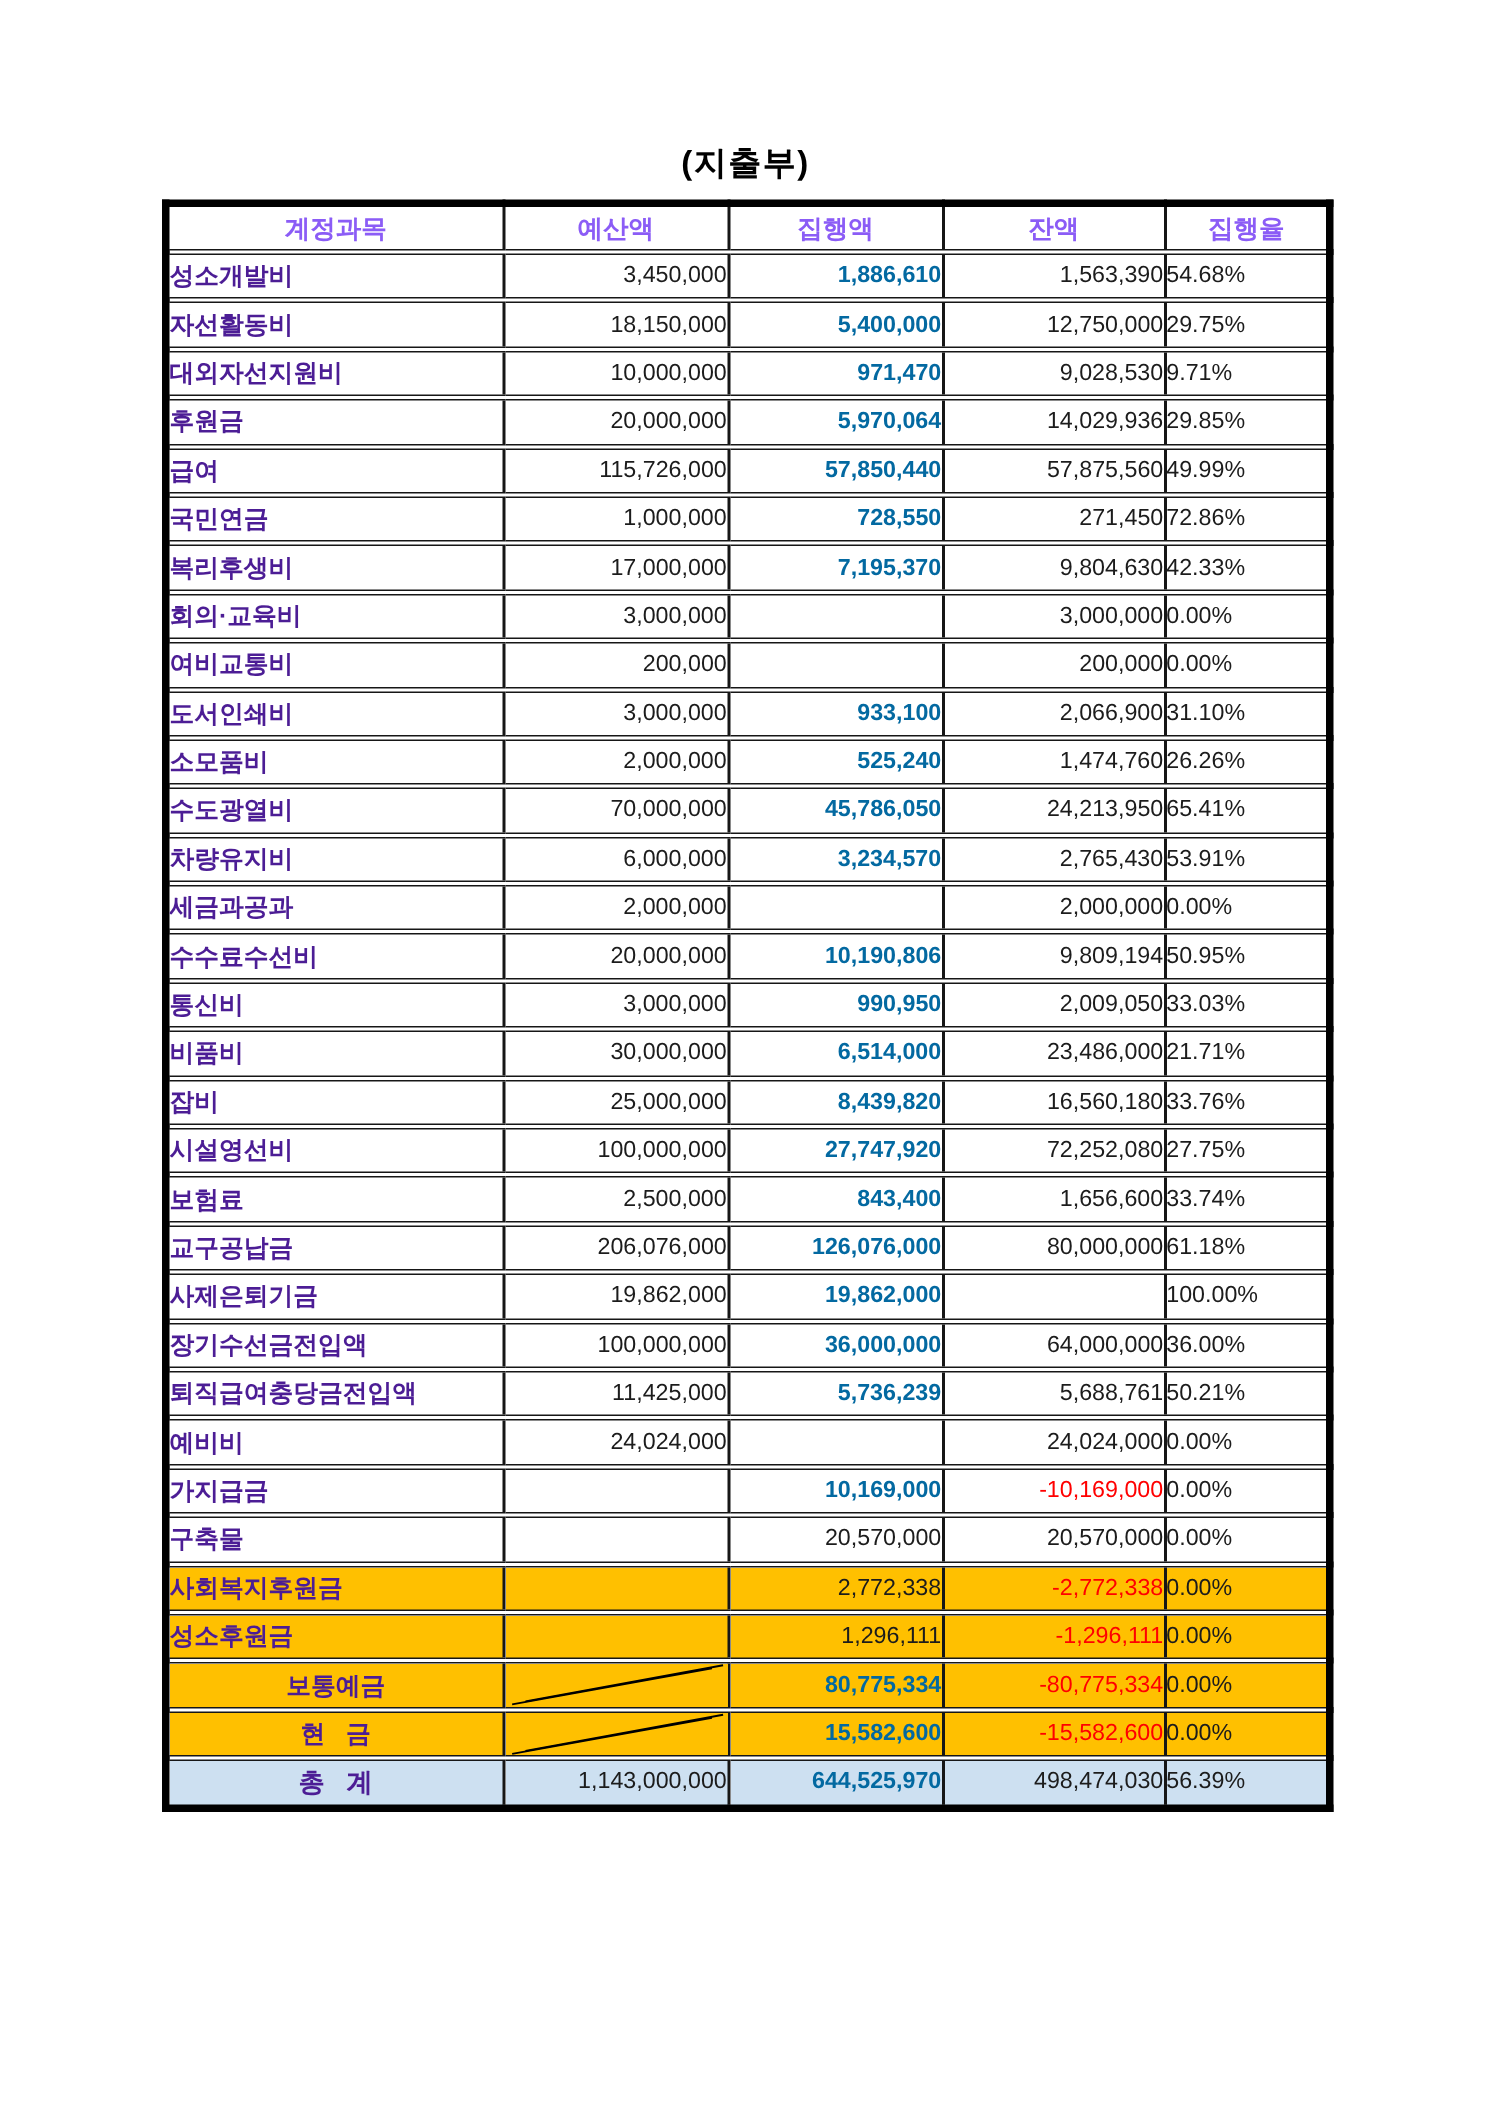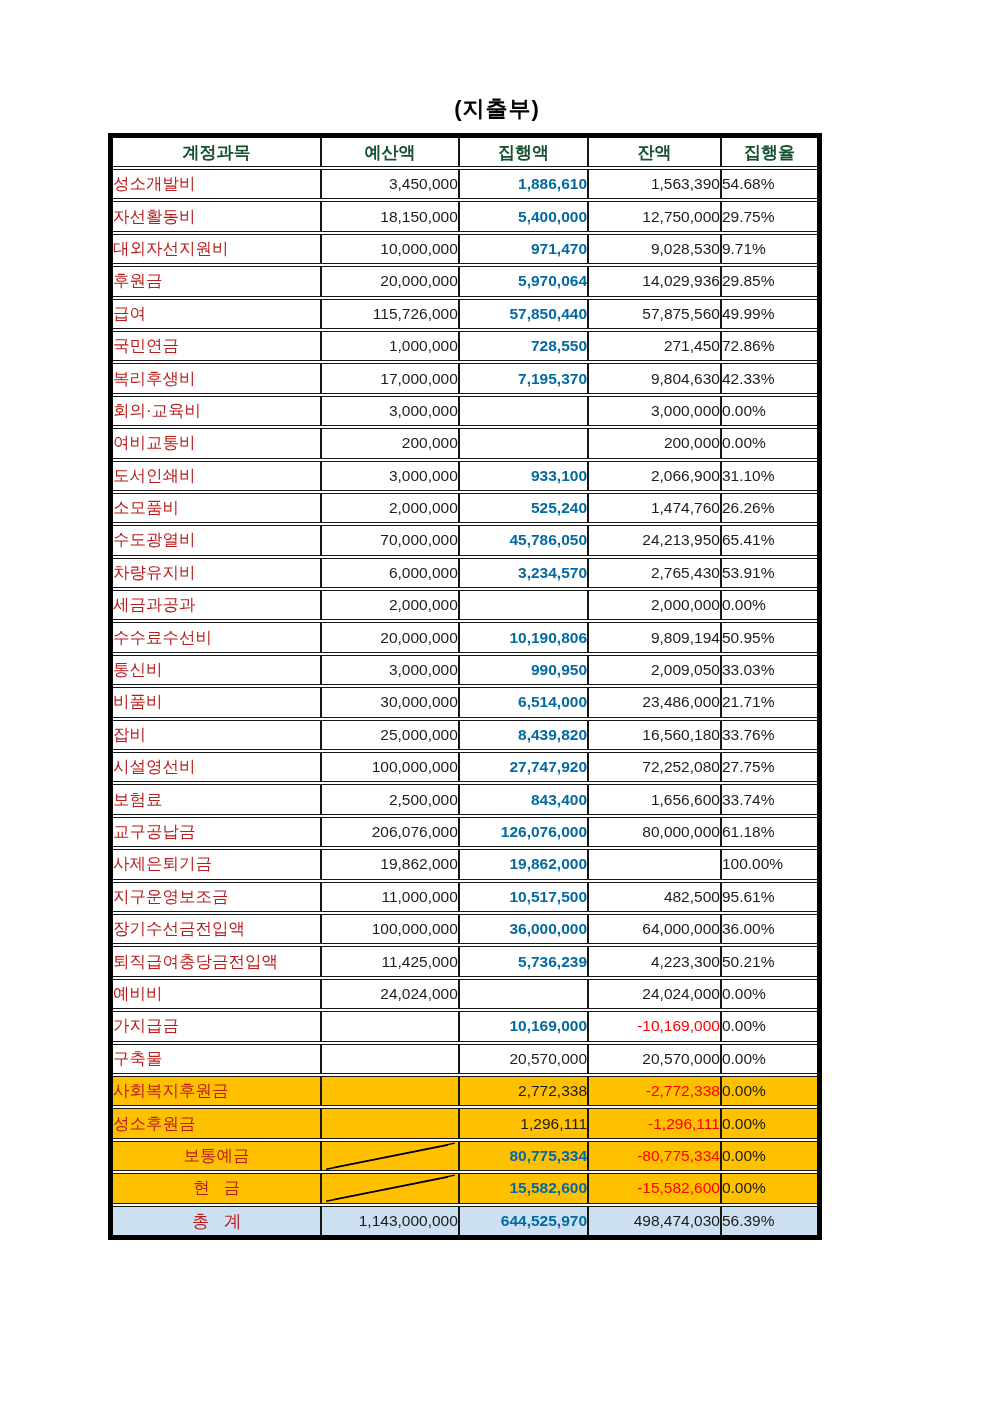--- a/index.html
+++ b/index.html
@@ -1,18 +1,18 @@
 <!DOCTYPE html>
 <html><head>
 <meta charset="utf-8">
 <style>
   html, body { margin: 0; padding: 0; background: #ffffff; }
   .page {
     position: relative;
-    width: 822px;
+    width: 992px;
     height: 1403px;
     background: #ffffff;
     overflow: hidden;
     font-family: "Liberation Sans", "DejaVu Sans", sans-serif;
   }
   .title {
     position: absolute;
     top: 94px;
     left: 108px;
     width: 778px;
@@ -35,34 +35,34 @@
     vertical-align: middle;
     overflow: hidden;
     padding: 0;
     box-sizing: content-box;
   }
   table.sheet th {
     height: 28px;
     font-size: 17px;
     font-weight: bold;
     text-align: center;
-    color: #14532d;
+    color: #8b5cf6;
     background: #ffffff;
   }
   table.sheet td {
     height: 28.4px;
     border-top: 4px double #161616;
     background: #ffffff;
   }
   td.c-label {
     font-size: 16.5px;
-    font-weight: normal;
+    font-weight: bold;
     text-align: left;
     padding-left: 13px;
-    color: #b91c1c;
+    color: #4c1d95;
     white-space: pre;
   }
   td.c-label.center { text-align: center; padding-left: 0; }
   td.c-num {
     font-size: 15.5px;
     text-align: right;
     padding-right: 12px;
     color: #1c1c1c;
     white-space: nowrap;
   }
@@ -254,38 +254,31 @@
           <td class="c-rate">61.18%</td>
         </tr>
         <tr>
           <td class="c-label">사제은퇴기금</td>
           <td class="c-num">19,862,000</td>
           <td class="c-num bold">19,862,000</td>
           <td class="c-num"></td>
           <td class="c-rate">100.00%</td>
         </tr>
         <tr>
-          <td class="c-label">지구운영보조금</td>
-          <td class="c-num">11,000,000</td>
-          <td class="c-num bold">10,517,500</td>
-          <td class="c-num">482,500</td>
-          <td class="c-rate">95.61%</td>
-        </tr>
-        <tr>
           <td class="c-label">장기수선금전입액</td>
           <td class="c-num">100,000,000</td>
           <td class="c-num bold">36,000,000</td>
           <td class="c-num">64,000,000</td>
           <td class="c-rate">36.00%</td>
         </tr>
         <tr>
           <td class="c-label">퇴직급여충당금전입액</td>
           <td class="c-num">11,425,000</td>
           <td class="c-num bold">5,736,239</td>
-          <td class="c-num">4,223,300</td>
+          <td class="c-num">5,688,761</td>
           <td class="c-rate">50.21%</td>
         </tr>
         <tr>
           <td class="c-label">예비비</td>
           <td class="c-num">24,024,000</td>
           <td class="c-num"></td>
           <td class="c-num">24,024,000</td>
           <td class="c-rate">0.00%</td>
         </tr>
         <tr>

